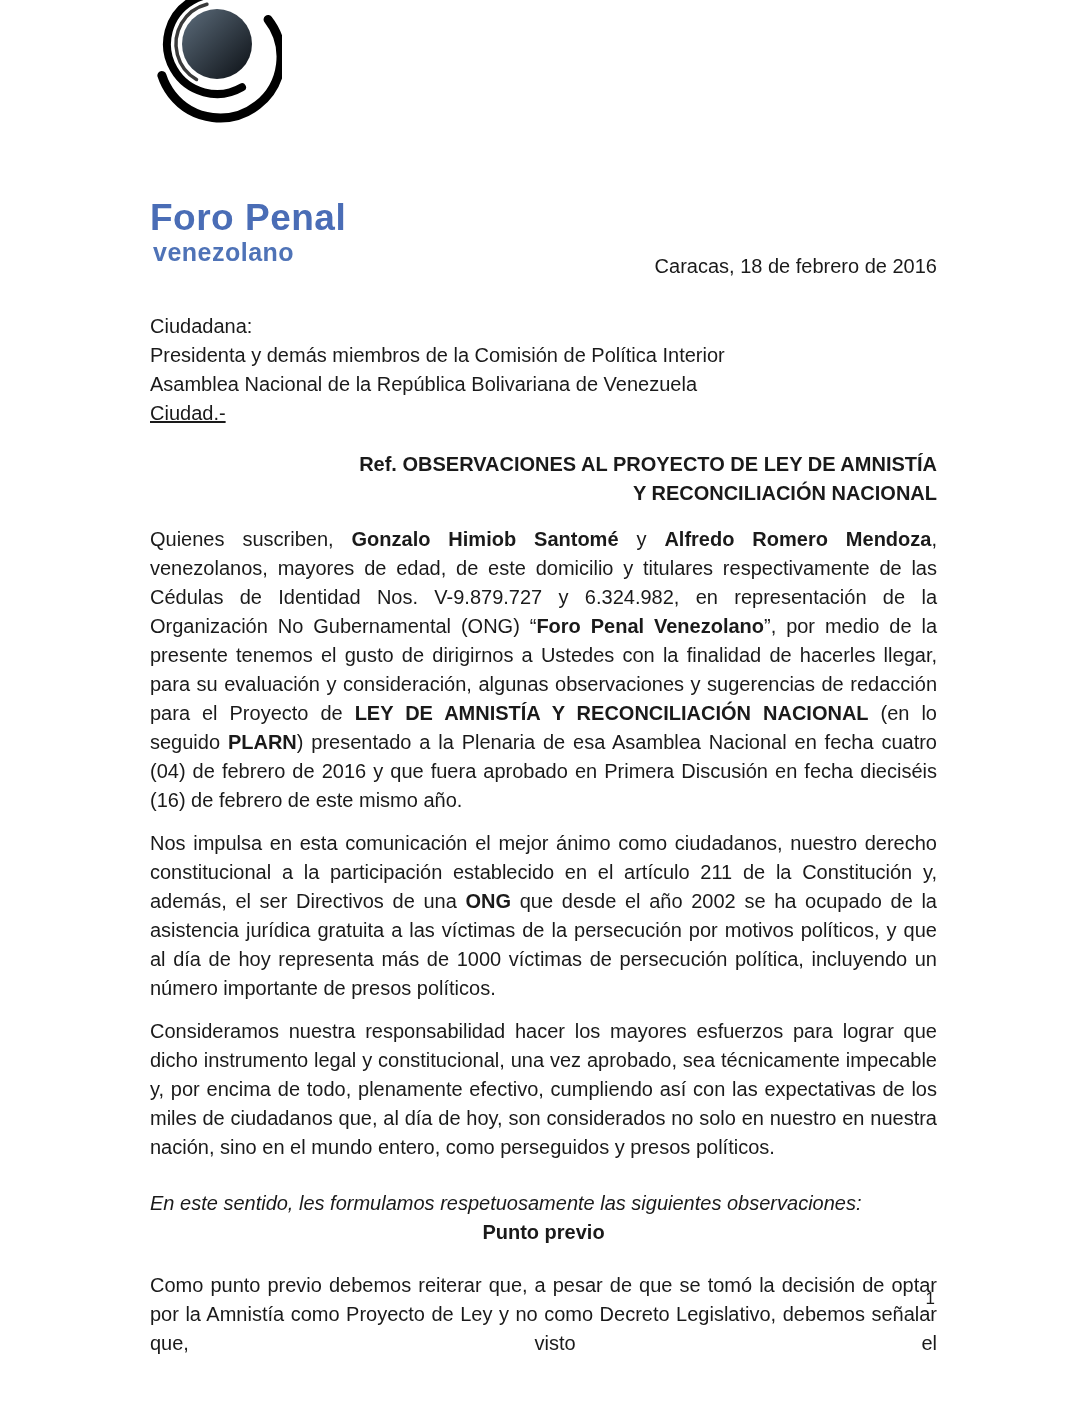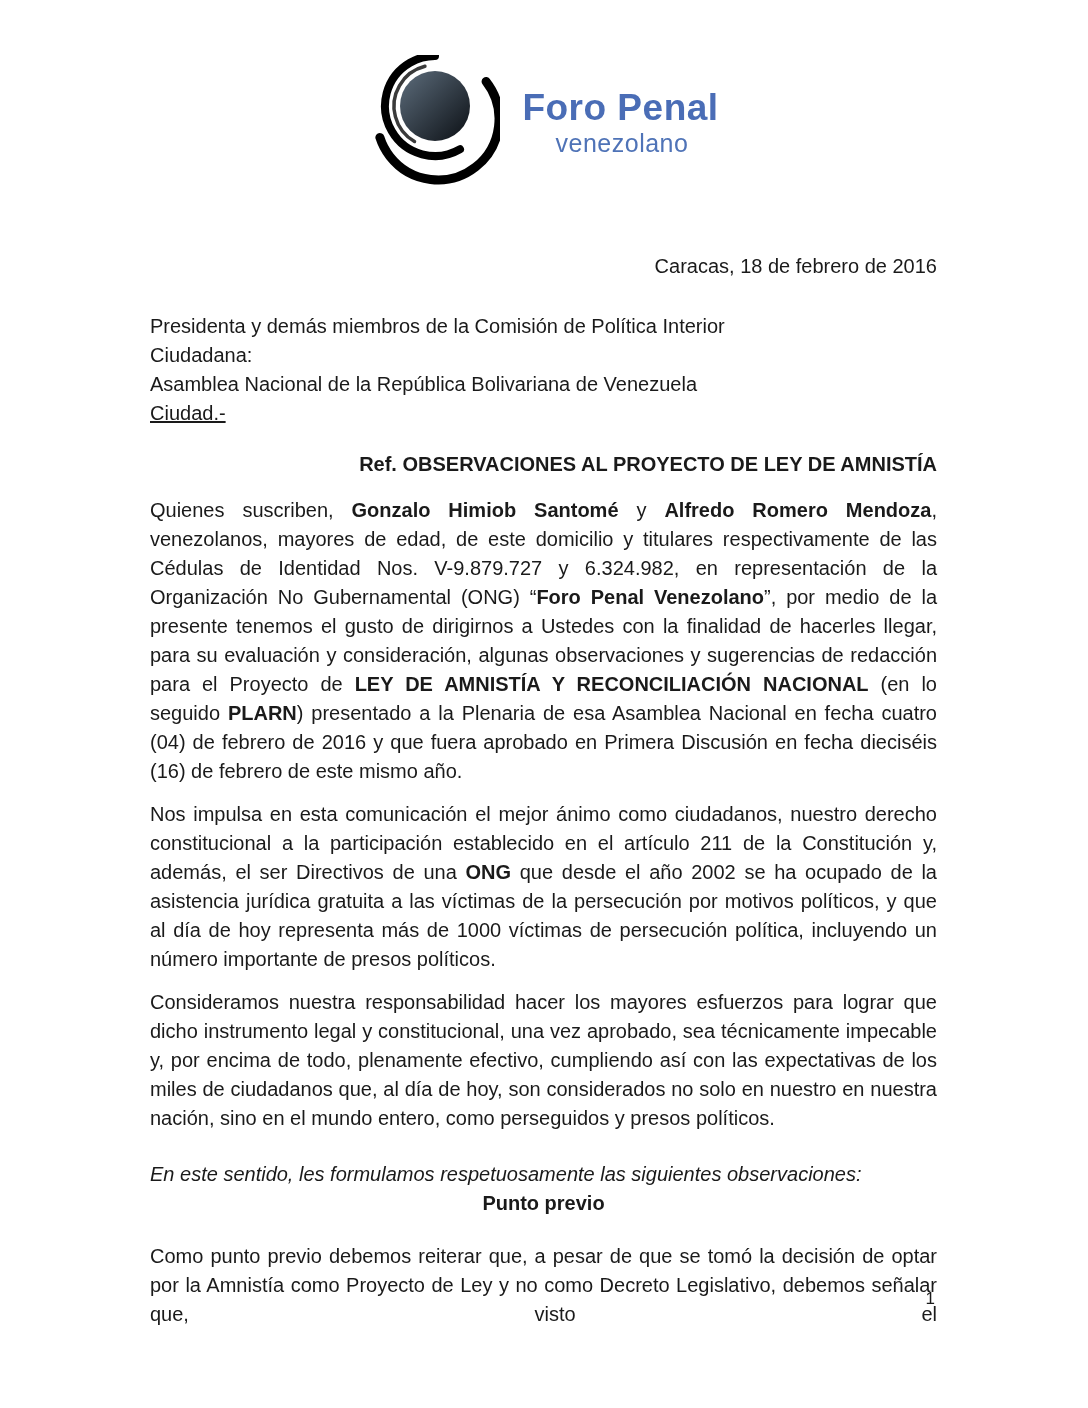--- a/index.html
+++ b/index.html
@@ -15,25 +15,25 @@
     overflow:hidden;
   }
   .bodytext { font-size:20px; line-height:29px; }
   .b { font-weight:bold; }
   .right { text-align:right; }
   .u { text-decoration:underline; }
   .para { text-align:justify; }
   .para.cont { text-align-last:justify;margin-top:24px; }
 
   
-  .logo { display:flex; justify-content:center; align-items:flex-start; gap:22px; height:150px; }
+  .logo { display:flex; justify-content:center; align-items:flex-start; gap:22px; height:150px;flex-direction:column; }
   .logo-icon { width:132px; height:150px; flex:0 0 auto; }
   .logo-text { margin-top:34px; display:flex; flex-direction:column; }
   .logo-title { font-size:37px; font-weight:bold; color:#4a6db6; letter-spacing:0.5px; line-height:1.05; }
-  .logo-sub   { font-size:25px; font-weight:normal; color:#4f73b7; letter-spacing:0.5px; padding-left:3px; margin-top:1px;text-align:center; }
+  .logo-sub   { font-size:25px; font-weight:bold; color:#4f73b7; letter-spacing:0.5px; padding-left:3px; margin-top:1px; }
 
   
   .date      { margin-top:47px; }
   .recipient { margin-top:31px; }
   .ref       { margin-top:22px; font-weight:bold; }
   .p1 { margin-top:17px; }
   .p2 { margin-top:14px; }
   .p3 { margin-top:14px; }
   .intro { margin-top:27px;font-style:italic; }
   .heading { font-weight:bold; text-align:center; }
@@ -65,28 +65,29 @@
     </svg>
     <div class="logo-text">
       <span class="logo-title">Foro Penal</span>
       <span class="logo-sub">venezolano</span>
     </div>
   </div>
 
   <div class="bodytext right date">Caracas, 18 de febrero de 2016</div>
 
   <div class="bodytext recipient">
+    <div>Ciudadana:</div>
     <div>Presidenta y demás miembros de la Comisión de Política Interior</div>
-    <div>Ciudadana:</div>
     <div>Asamblea Nacional de la República Bolivariana de Venezuela</div>
     <div class="u">Ciudad.-</div>
   </div>
 
   <div class="bodytext right ref">
     <div>Ref. OBSERVACIONES AL PROYECTO DE LEY DE AMNISTÍA</div>
+    <div>Y RECONCILIACIÓN NACIONAL</div>
   </div>
 
   <div class="bodytext para p1"><span>Quienes suscriben, </span><span class="b">Gonzalo Himiob Santomé</span><span> y </span><span class="b">Alfredo Romero Mendoza</span><span>, venezolanos, mayores de edad, de este domicilio y titulares respectivamente de las Cédulas de Identidad Nos. V-9.879.727 y 6.324.982, en representación de la Organización No Gubernamental (ONG) “</span><span class="b">Foro Penal Venezolano</span><span>”, por medio de la presente tenemos el gusto de dirigirnos a Ustedes con la finalidad de hacerles llegar, para su evaluación y consideración, algunas observaciones y sugerencias de redacción para el Proyecto de </span><span class="b">LEY DE AMNISTÍA Y RECONCILIACIÓN NACIONAL</span><span> (en lo seguido </span><span class="b">PLARN</span><span>) presentado a la Plenaria de esa Asamblea Nacional en fecha cuatro (04) de febrero de 2016 y que fuera aprobado en Primera Discusión en fecha dieciséis (16) de febrero de este mismo año.</span></div>
   <div class="bodytext para p2"><span>Nos impulsa en esta comunicación el mejor ánimo como ciudadanos, nuestro derecho constitucional a la participación establecido en el artículo 211 de la Constitución y, además, el ser Directivos de una </span><span class="b">ONG</span><span> que desde el año 2002 se ha ocupado de la asistencia jurídica gratuita a las víctimas de la persecución por motivos políticos, y que al día de hoy representa más de 1000 víctimas de persecución política, incluyendo un número importante de presos políticos.</span></div>
   <div class="bodytext para p3"><span>Consideramos nuestra responsabilidad hacer los mayores esfuerzos para lograr que dicho instrumento legal y constitucional, una vez aprobado, sea técnicamente impecable y, por encima de todo, plenamente efectivo, cumpliendo así con las expectativas de los miles de ciudadanos que, al día de hoy, son considerados no solo en nuestro en nuestra nación, sino en el mundo entero, como perseguidos y presos políticos.</span></div>
 
   <div class="bodytext intro">En este sentido, les formulamos respetuosamente las siguientes observaciones:</div>
   <div class="bodytext heading">Punto previo</div>
 
   <div class="bodytext para cont p4"><span>Como punto previo debemos reiterar que, a pesar de que se tomó la decisión de optar por la Amnistía como Proyecto de Ley y no como Decreto Legislativo, debemos señalar que, visto el</span></div>

